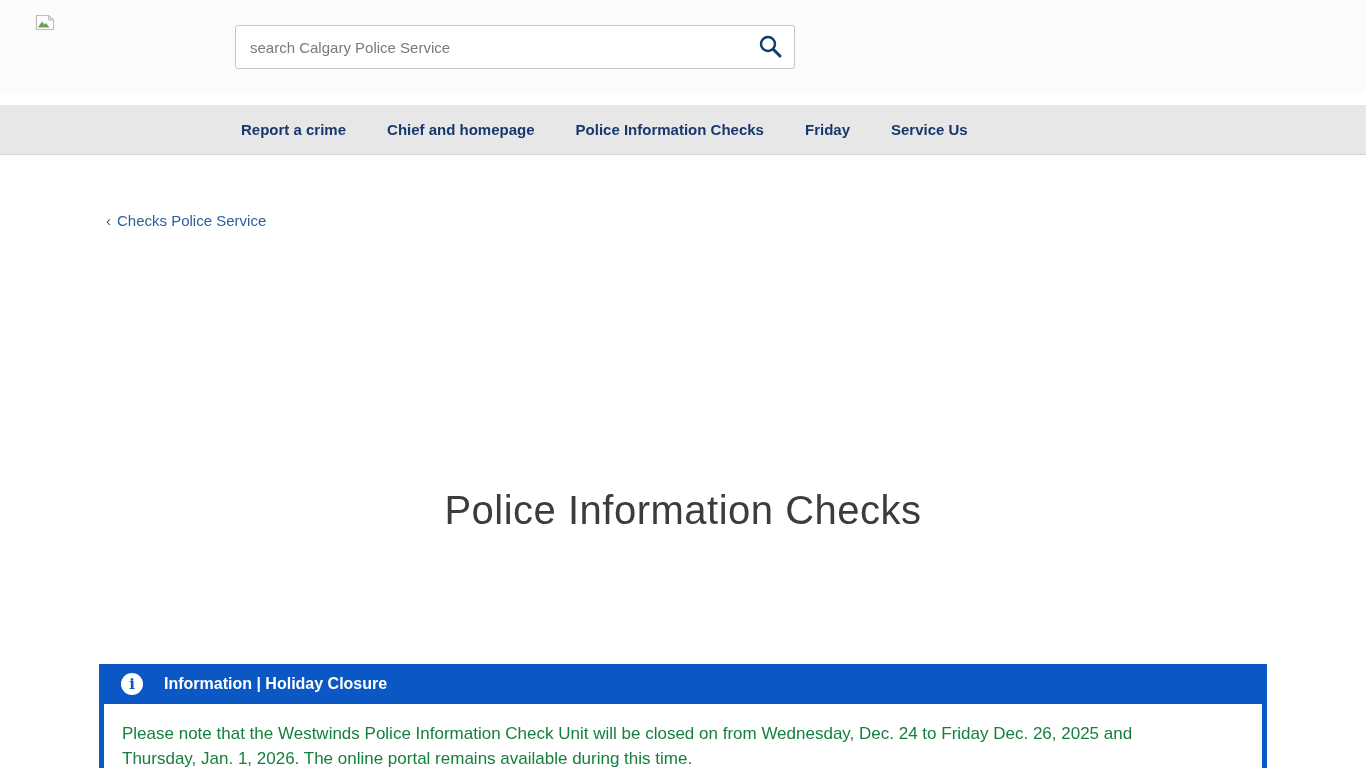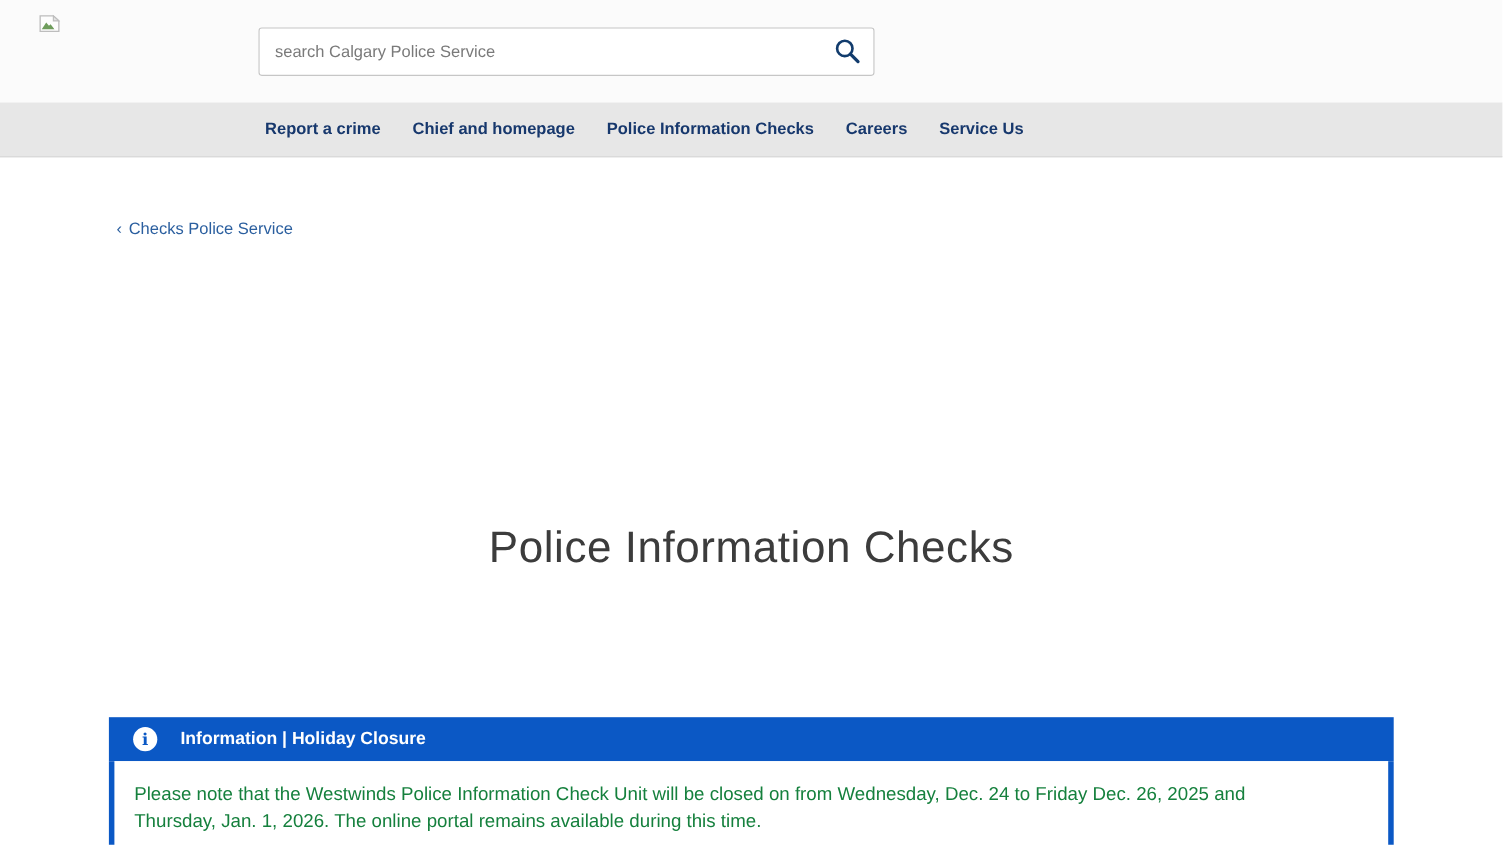--- a/index.html
+++ b/index.html
@@ -62,24 +62,24 @@
   
   .main-nav {
     width: 100%;
     height: 50px;
     background: #e7e7e7;
     border-bottom: 1px solid #d6d6d6;
   }
   .nav-inner {
     width: 1168px;
     height: 100%;
-    margin: 0 auto;
+    margin: 12px auto;
     display: flex;
     align-items: center;
-    gap: 29px;
+    gap: 41px;
     padding-left: 142px;
   }
   .nav-item {
     font-size: 15px;
     font-weight: 700;
     color: #17386d;
     text-decoration: none;
     white-space: nowrap;
     cursor: pointer;
   }
@@ -172,21 +172,21 @@
       </svg></span>
     </button>
   </div>
 </header>
 
 <nav class="main-nav">
   <div class="nav-inner">
     <a class="nav-item">Report a crime</a>
     <a class="nav-item">Chief and homepage</a>
     <a class="nav-item">Police Information Checks</a>
-    <a class="nav-item">Careers</a>
+    <a class="nav-item">Friday</a>
     <a class="nav-item">Service Us</a>
   </div>
 </nav>
 
 <main class="content">
   <a class="breadcrumb"><span class="chev">‹</span><span>Checks Police Service</span></a>
 
   <h1 class="page-title">Police Information Checks</h1>
 
   <section class="alert">

